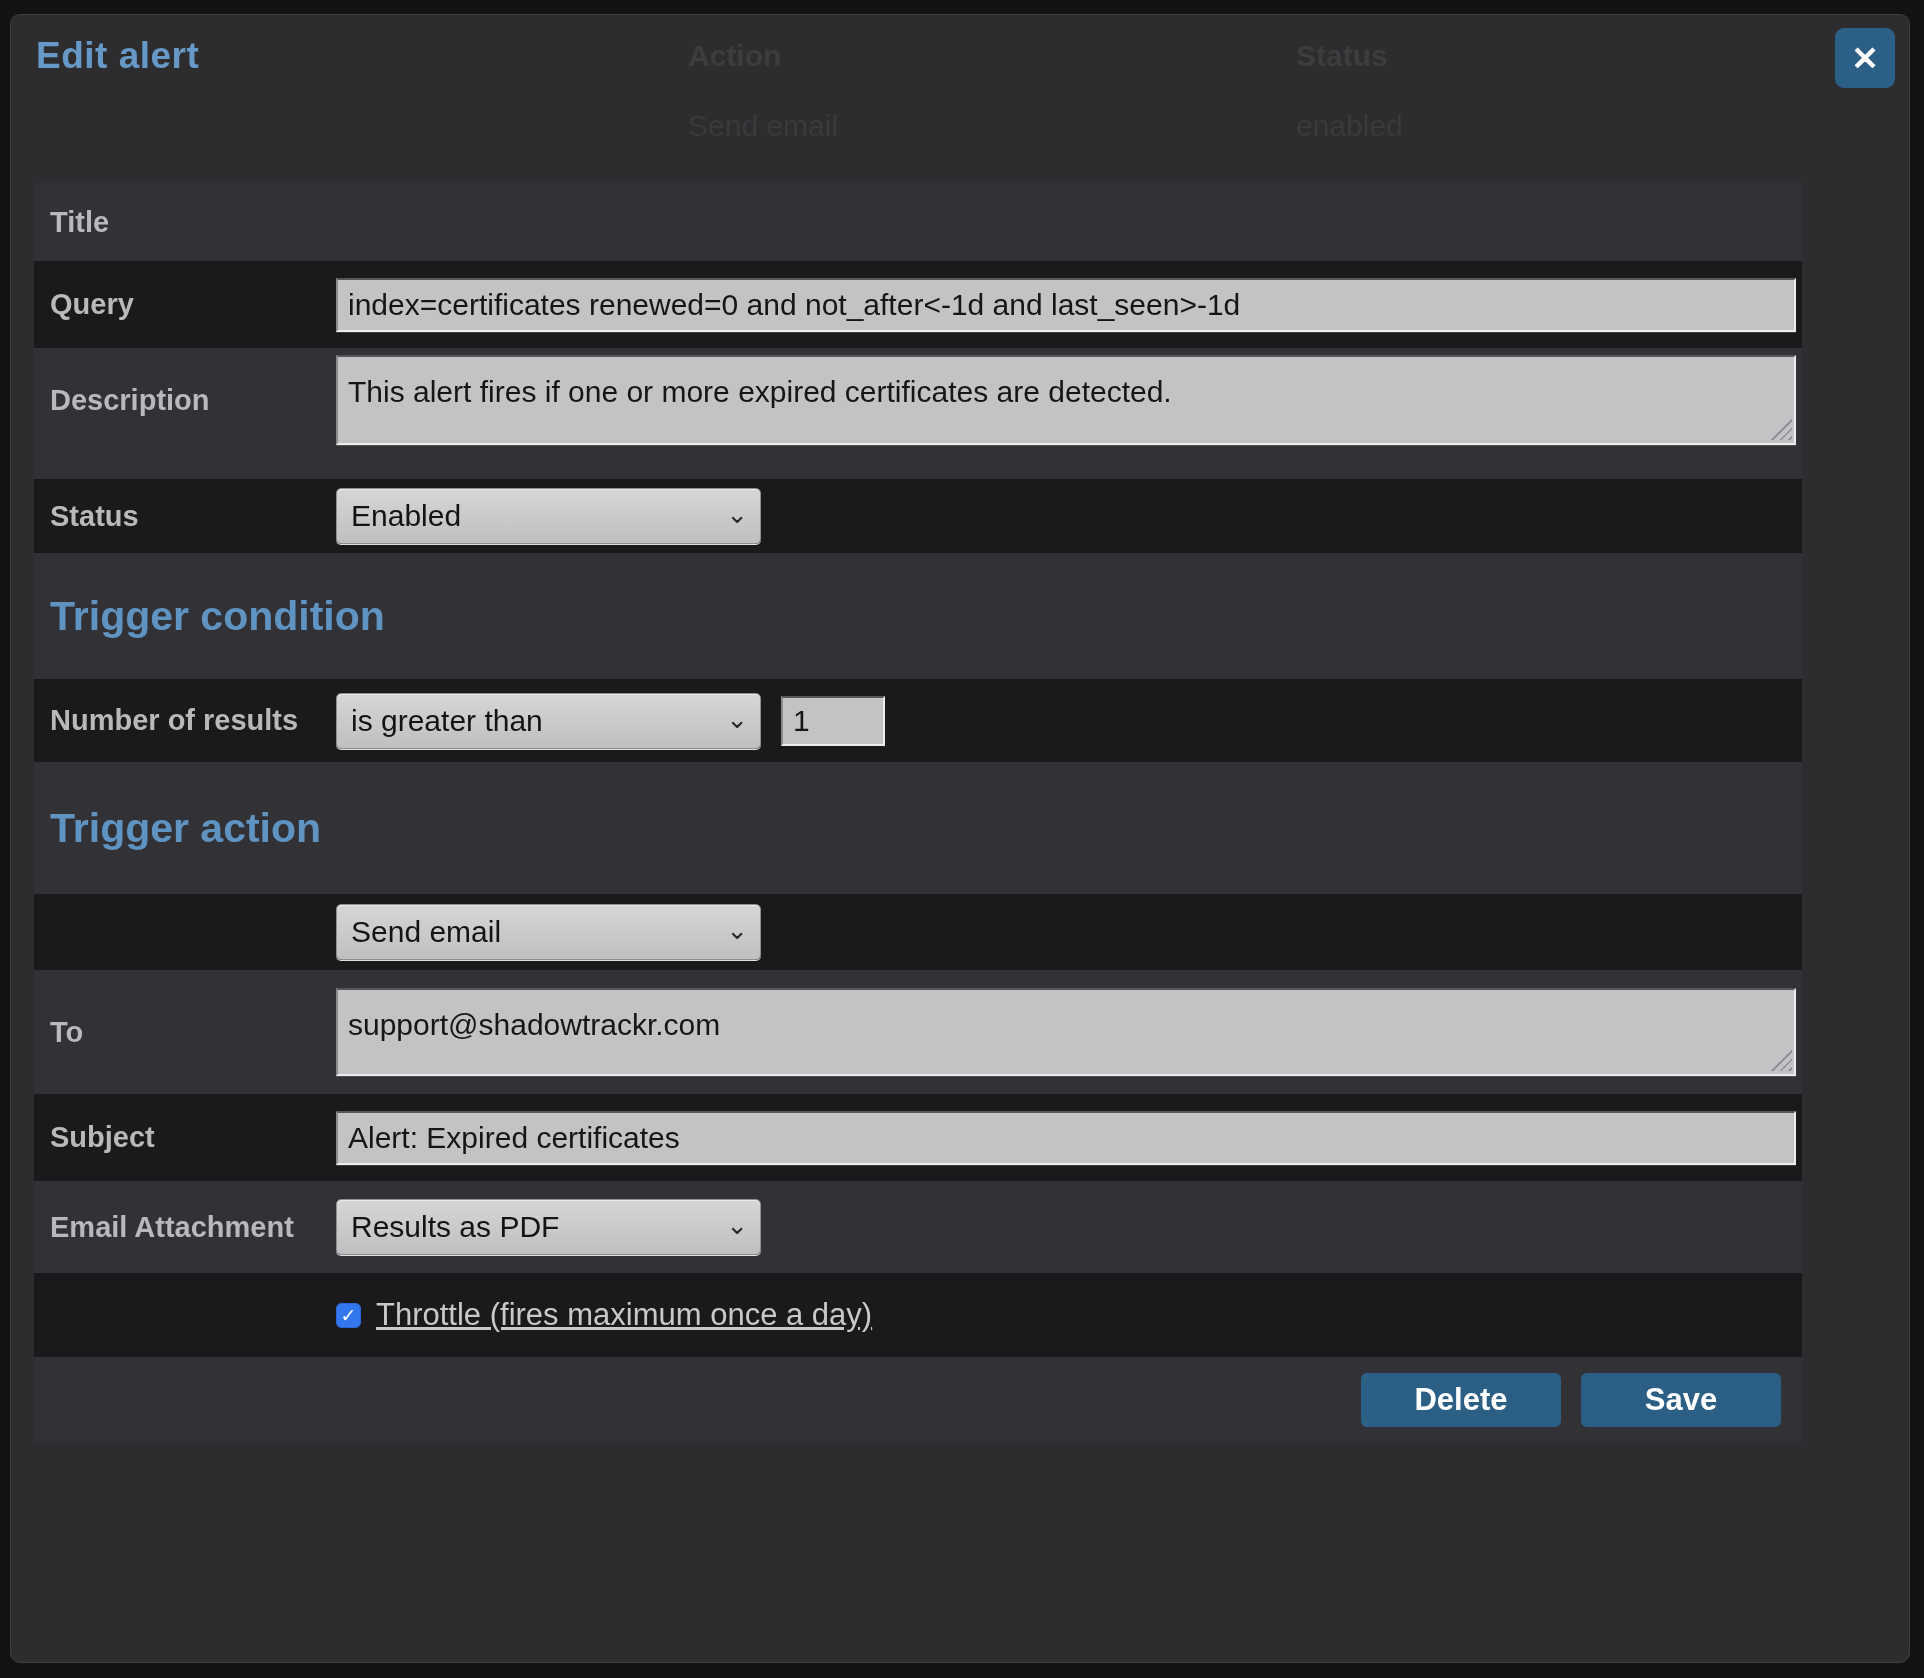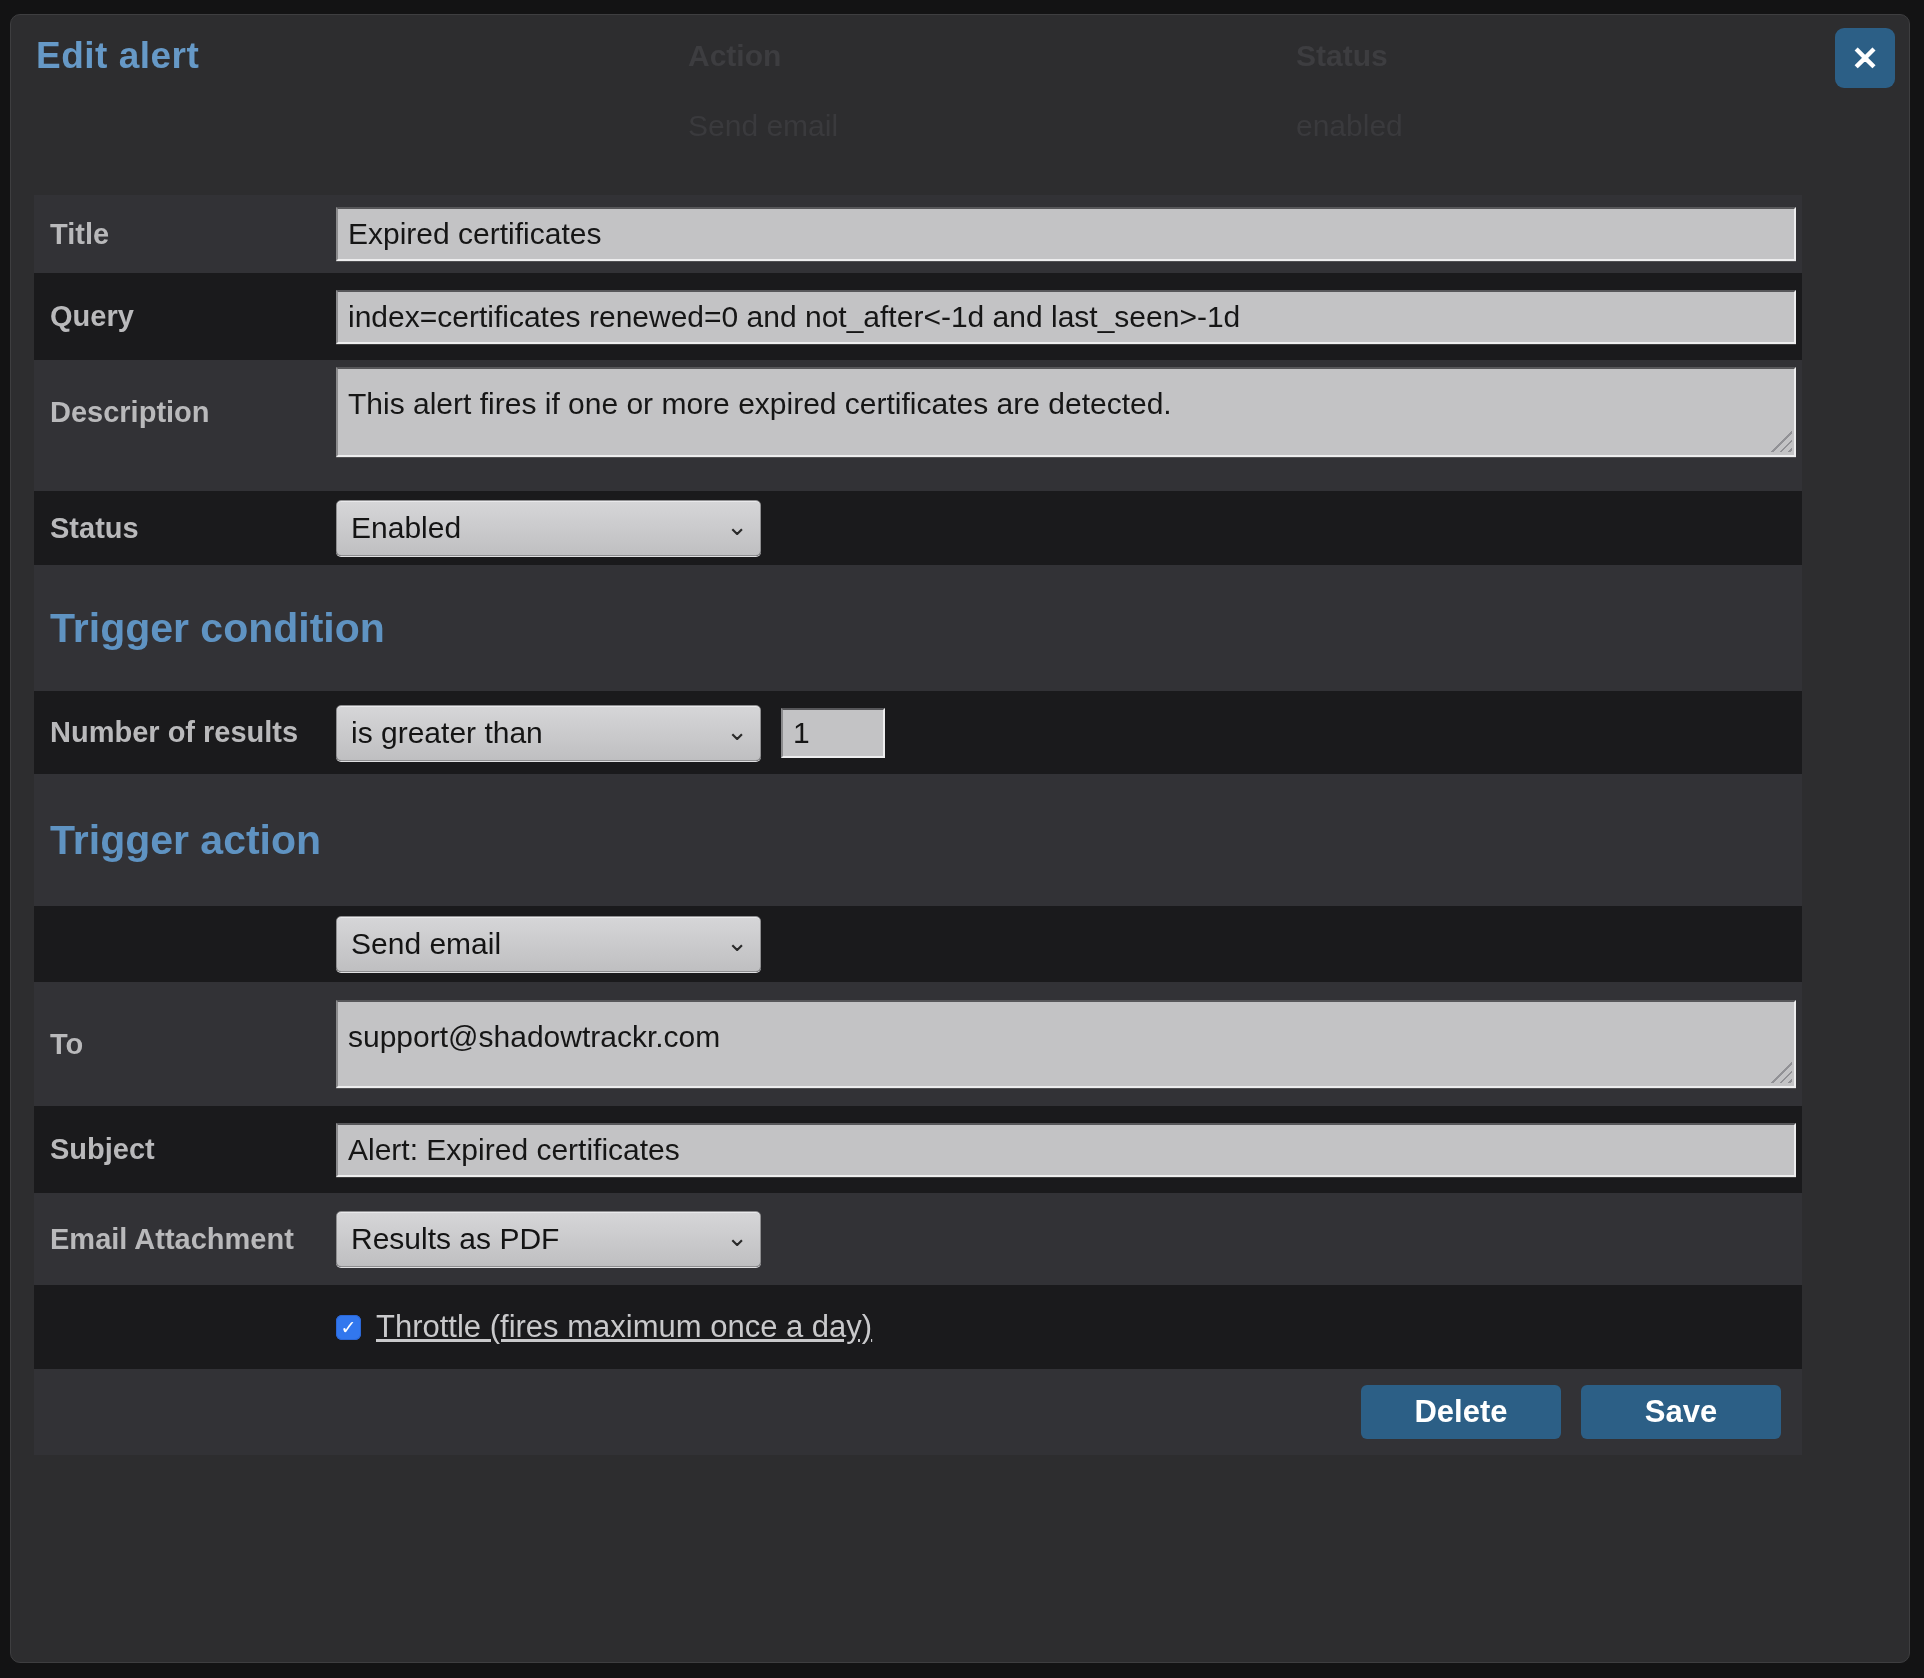--- a/index.html
+++ b/index.html
@@ -29,21 +29,21 @@
   }
   .close-btn{
     position:absolute;top:13px;right:14px;width:60px;height:60px;
     background:#2c5f86;border-radius:9px;border:none;
     display:flex;align-items:center;justify-content:center;
     color:#ffffff;font-size:33px;font-weight:bold;cursor:pointer;
   }
 
   
   .form{
-    position:absolute;left:23px;top:180px;width:1768px;
+    position:absolute;left:23px;top:168px;width:1768px;
   }
   .row{display:flex;align-items:center;box-sizing:border-box;width:100%;}
   .row.light{background:#323236;}
   .row.dark{background:#1a1a1c;}
   .lbl{
     width:302px;min-width:302px;box-sizing:border-box;padding-left:16px;
     font-size:29px;font-weight:bold;color:#b9b9bb;
   }
   .content{flex:1;display:flex;align-items:center;min-width:0;}
 
@@ -125,23 +125,20 @@
 
   <div class="modal-title">Edit alert</div>
   <button class="close-btn">
     <span>✕</span>
   </button>
 
   <div class="form">
 
     <div class="row light" style="height:78px">
       <div class="lbl">Title</div>
-      <div class="content">
-        <input class="text-input" type="text" value="Expired certificates" style="">
-      </div>
     </div>
 
     <div class="row dark" style="height:87px">
       <div class="lbl">Query</div>
       <div class="content">
         <input class="text-input" type="text" value="index=certificates renewed=0 and not_after&lt;-1d and last_seen&gt;-1d" style="">
       </div>
     </div>
 
     <div class="row light" style="height:104px">

